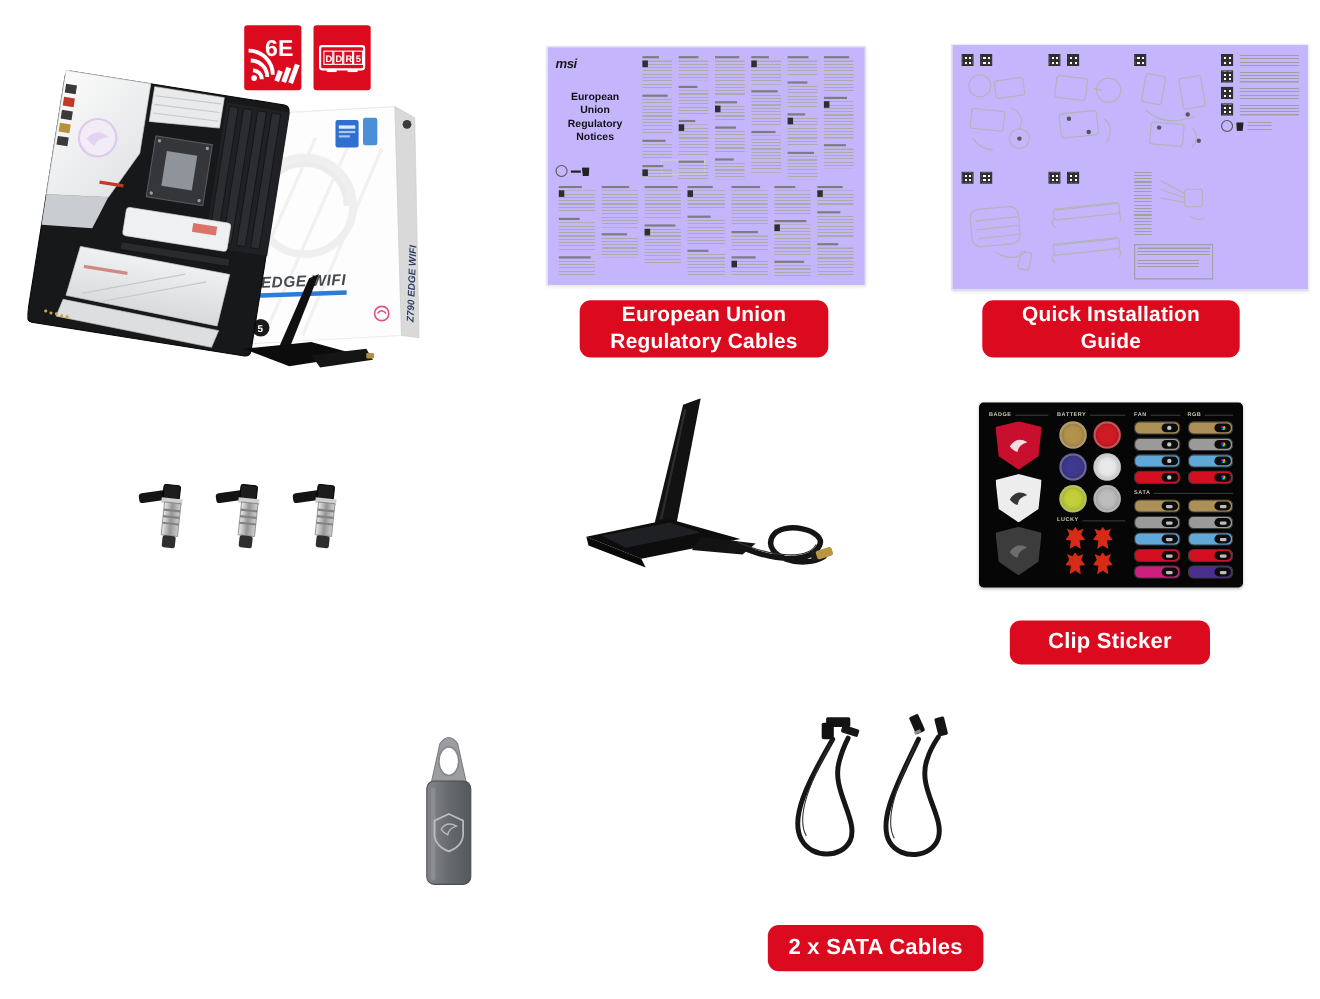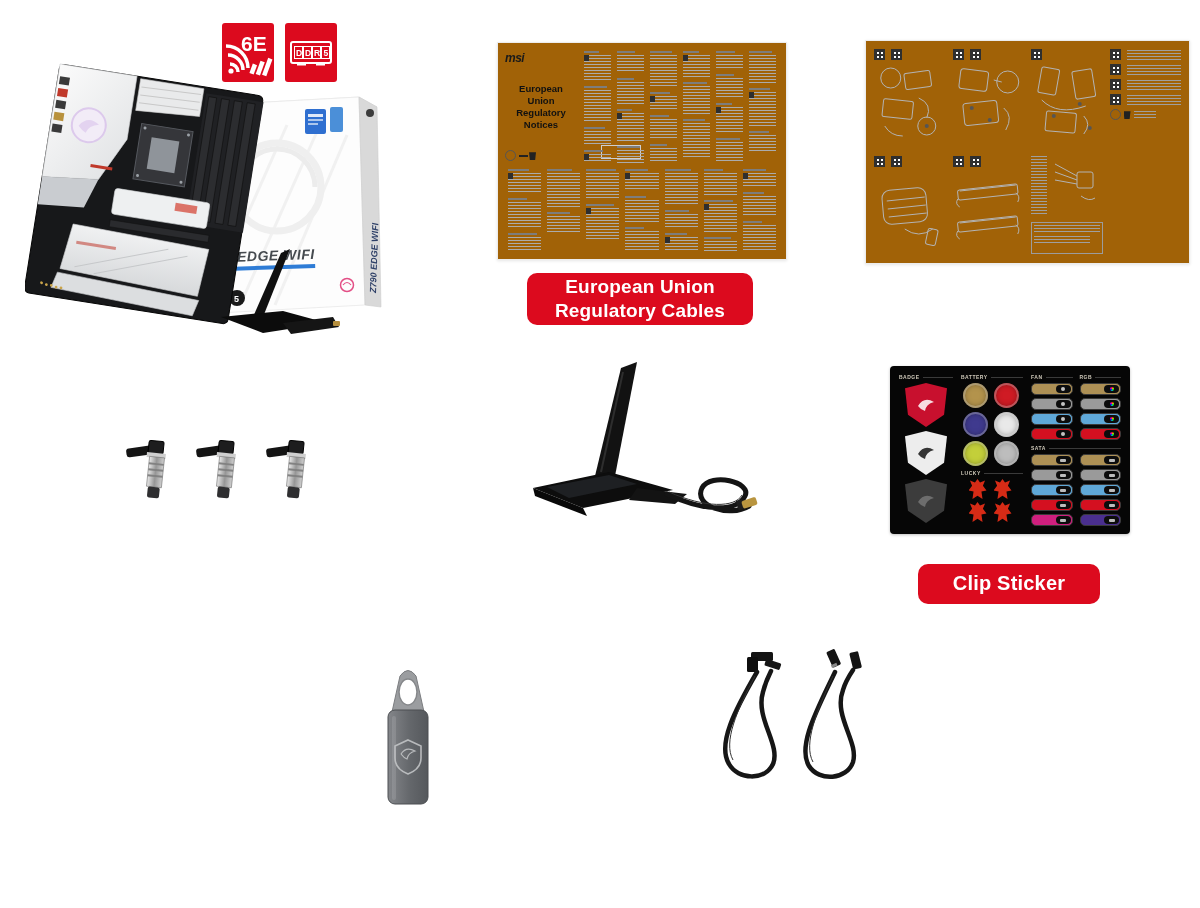--- a/index.html
+++ b/index.html
@@ -12,21 +12,21 @@
           border-radius:10px;display:flex;flex-direction:column;align-items:center;
           justify-content:center;text-align:center;line-height:1.28;letter-spacing:.2px;}
   .plabel.two{font-size:19px;}
   .plabel.one{font-size:20px;}
 
   
   .fbadge{position:absolute;width:52px;height:59px;background:var(--red,#dc0a1e);border-radius:3px;}
   .fbadge svg{display:block;width:100%;height:100%;}
 
   
-  .doc{position:absolute;background:#a16207;border:1px solid #ececec;
+  .doc{position:absolute;background:#c4b5fd;border:1px solid #ececec;
        box-shadow:0 1px 3px rgba(0,0,0,.10);box-sizing:border-box;}
   .eu{left:497px;top:42px;width:290px;height:218px;padding:8px 7px;}
   .eu-top{display:flex;height:112px;}
   .eu-bottom{display:flex;height:82px;margin-top:6px;}
   .eu-titleblock{width:72px;position:relative;padding-right:4px;}
   .eu-brand{font-style:italic;font-weight:bold;font-size:12px;color:#1a1a1a;letter-spacing:-.5px;}
   .eu-title{margin-top:18px;text-align:center;font-weight:bold;font-size:9.5px;color:#111;line-height:1.25;}
   .eu-icons{position:absolute;bottom:2px;left:0;display:flex;align-items:center;gap:3px;}
   .eu-cmark{width:9px;height:9px;border:1px solid #555;border-radius:50%;}
   .eu-bin{width:7px;height:9px;background:#222;clip-path:polygon(0 15%,100% 15%,88% 100%,12% 100%);}
@@ -565,20 +565,24 @@
           <rect class="sketch" x="26" y="16" width="16" height="16" rx="2"></rect>
           <path class="sketch" d="M30,40 q8,6 14,2"></path>
         </svg>
       </div>
       <div class="legendbox">
         <div class="tl" style="height:8px;margin-bottom:3px;"></div>
         <div class="tl" style="height:8px;width:85%;"></div>
       </div>
     </div>
   </div>
+  <div class="plabel two" style="left:893px;top:273px;width:234px;height:52px;">
+    <div>Quick Installation</div>
+    <div>Guide</div>
+  </div>
 
   <svg class="abs" style="left:118px;top:430px;" width="200" height="85" viewBox="0 0 200 85">
     <defs>
       <linearGradient id="metal" x1="0" y1="0" x2="1" y2="0">
         <stop offset="0" stop-color="#e9e9e9"></stop>
           <stop offset=".5" stop-color="#969696"></stop>
           <stop offset="1" stop-color="#cfcfcf"></stop>
       </linearGradient>
     </defs>
     <g transform="translate(0,2) rotate(6 37 40)">
@@ -811,14 +815,17 @@
       <path d="M50,28 C32,62 18,94 28,112" fill="none" stroke="#333" stroke-width="1"></path>
     </g>
     <g>
       <rect x="124" y="2" width="9" height="17" rx="1.5" fill="#141414" transform="rotate(-24 128 10)"></rect>
       <rect x="146" y="4" width="9" height="17" rx="1.5" fill="#141414" transform="rotate(-14 150 12)"></rect>
       <rect x="126" y="16" width="6" height="3" fill="#8a8a8a" transform="rotate(-24 129 17)"></rect>
       <path d="M130,24 C112,62 92,98 104,118 C114,134 142,132 148,114 C154,94 128,68 138,42 C140,35 144,28 148,22" fill="none" stroke="#161616" stroke-width="4.5" stroke-linecap="round"></path>
       <path d="M128,28 C112,62 98,96 108,114" fill="none" stroke="#333" stroke-width="1"></path>
     </g>
   </svg>
+  <div class="plabel one" style="left:698px;top:841px;width:196px;height:42px;">
+    <div>2 x SATA Cables</div>
+  </div>
 
 </div>
 
 </body></html>

